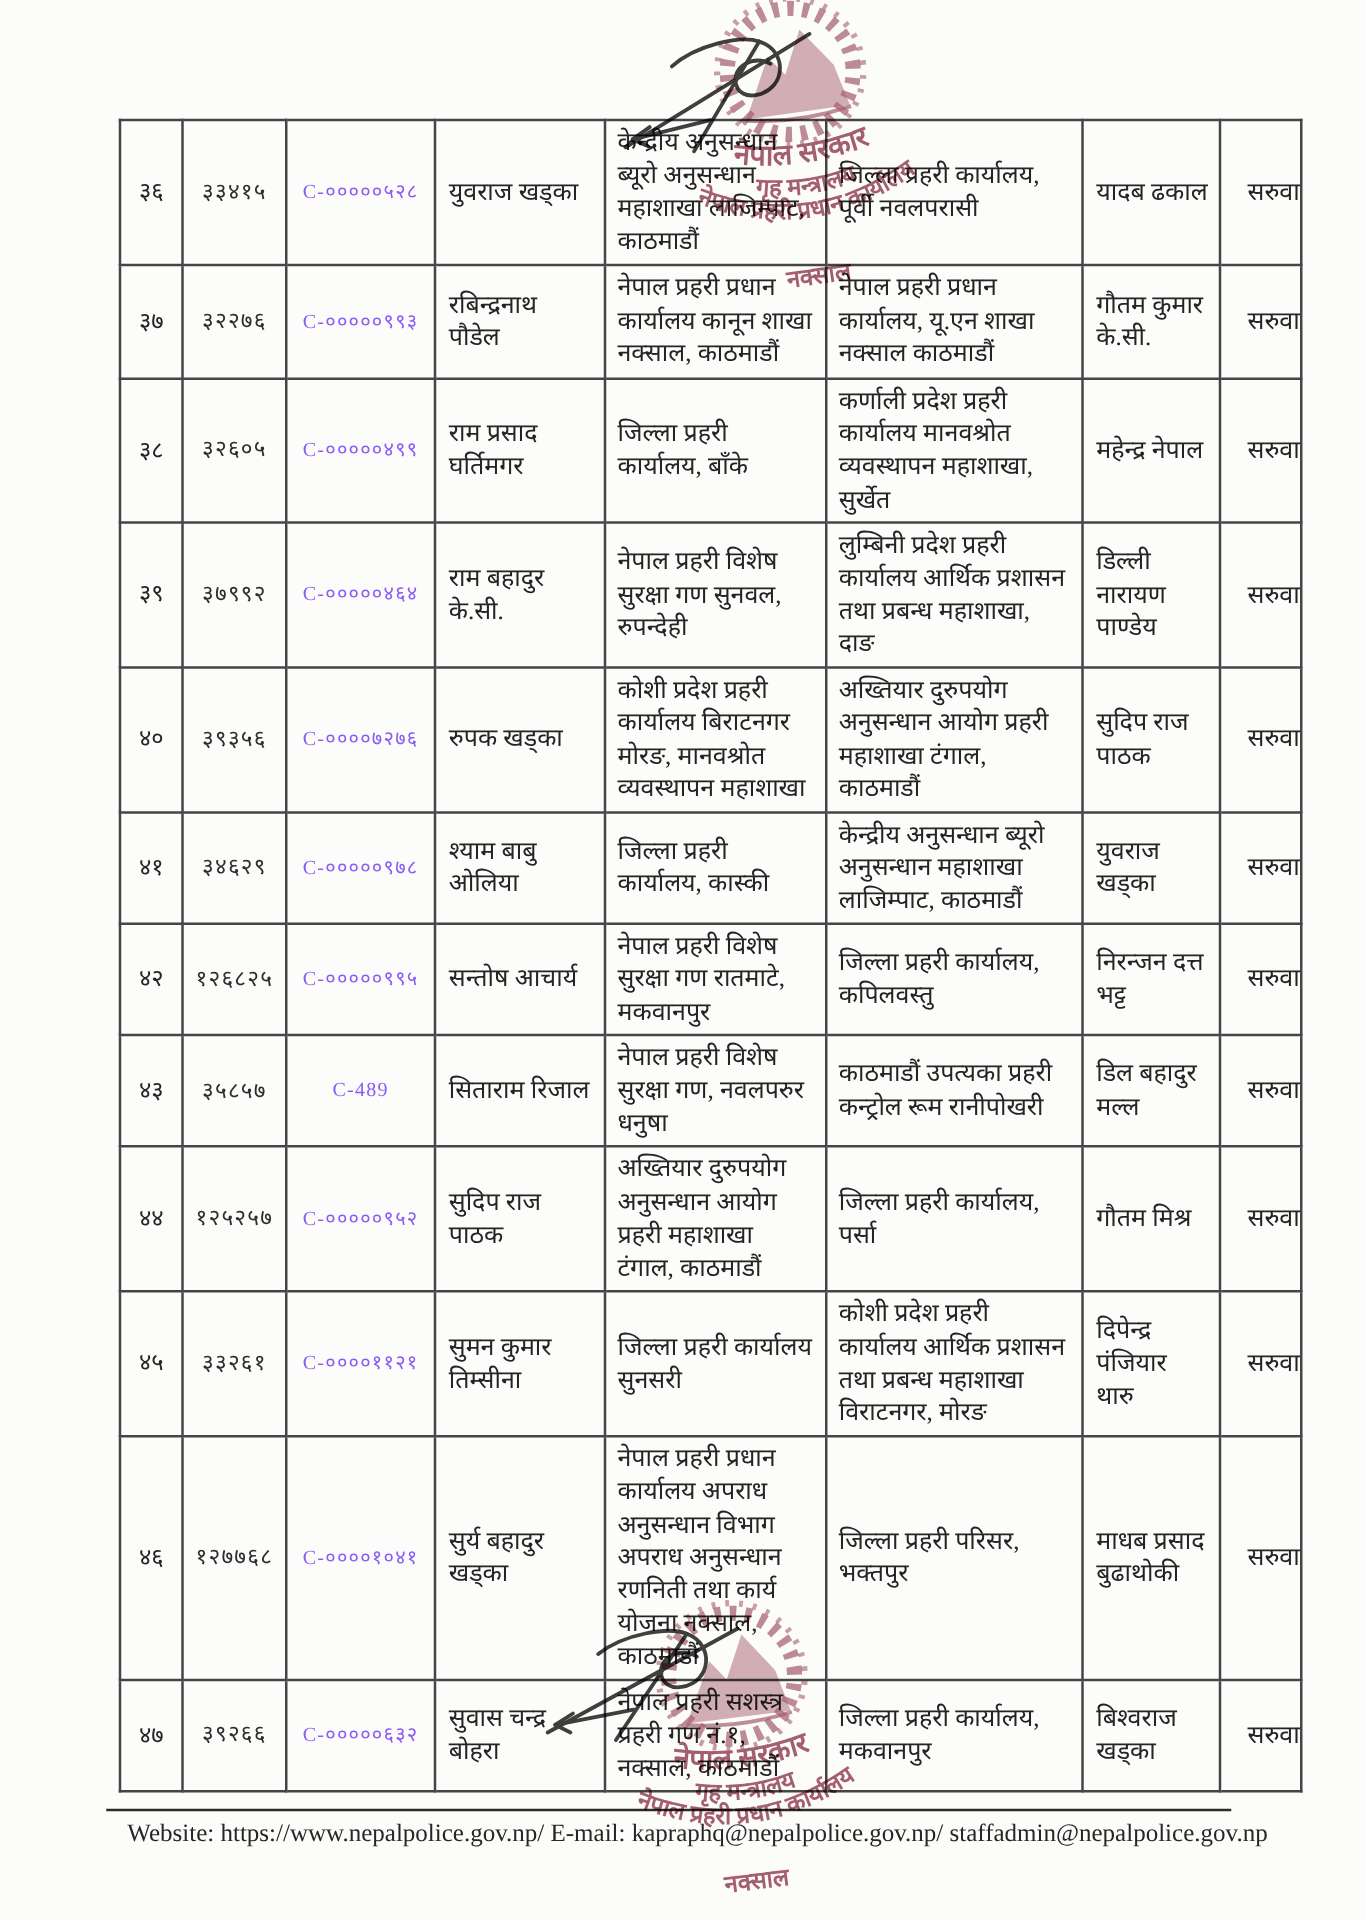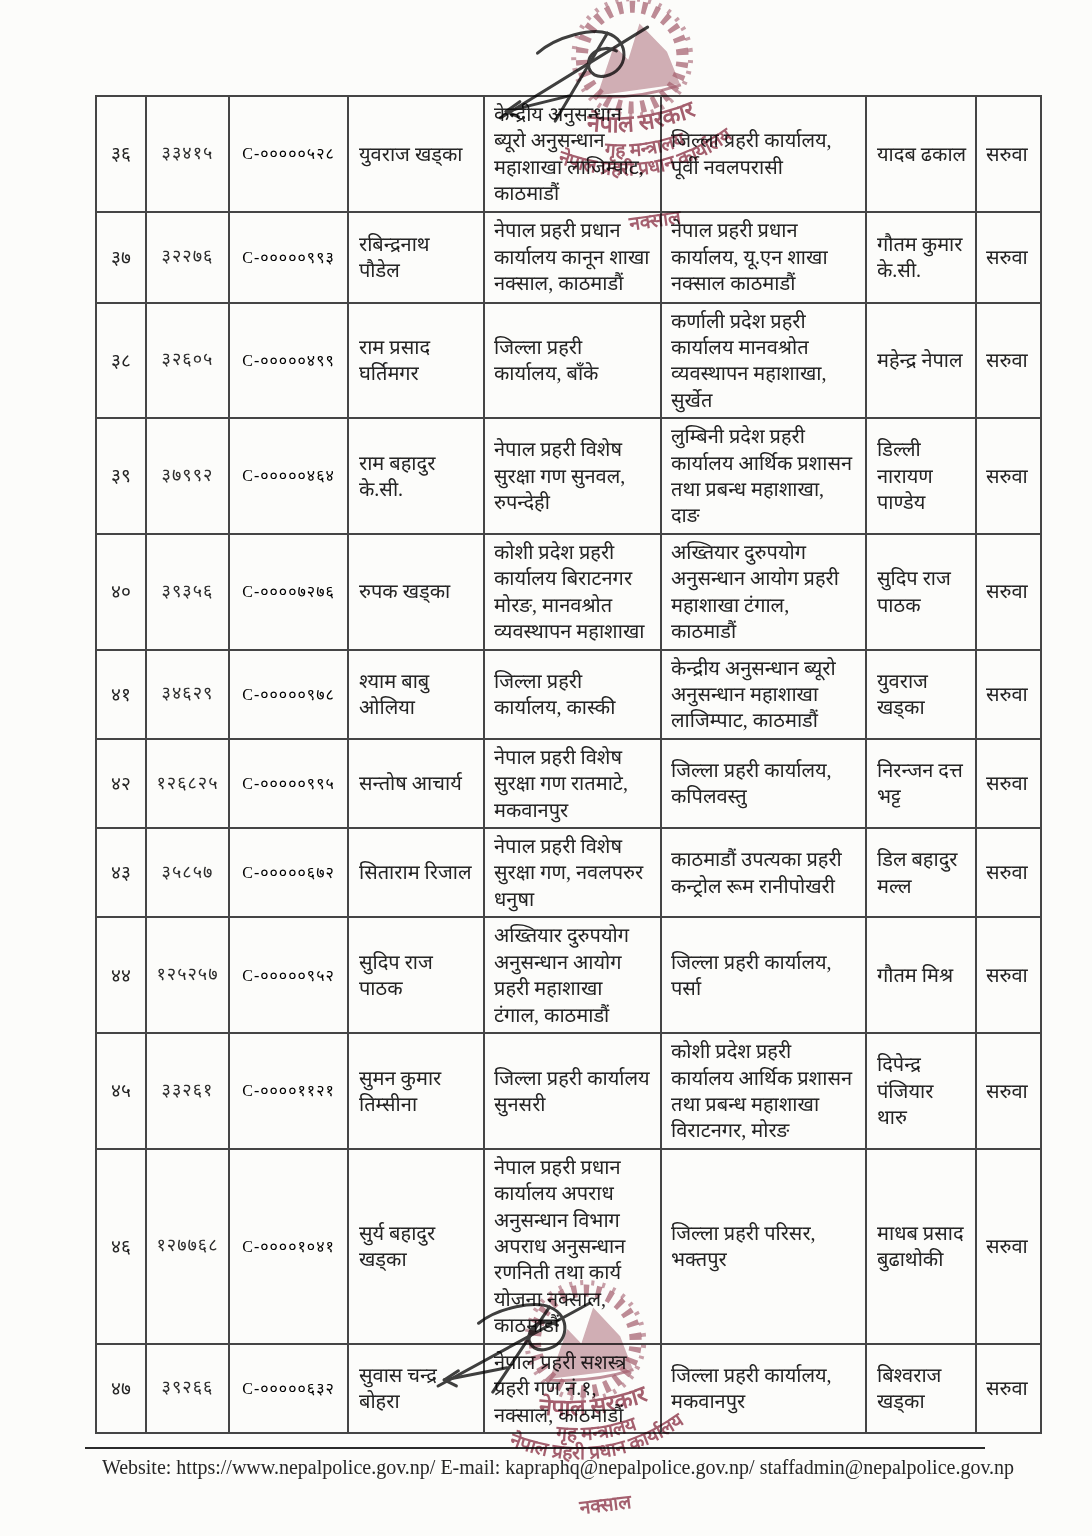--- a/index.html
+++ b/index.html
@@ -23,24 +23,24 @@
     border:2px solid #454545;
     vertical-align:middle;
     padding:4px 8px;
     font-size:20px;
     line-height:1.32;
     word-break:normal;
   }
   td.c{text-align:center;padding:4px 2px;}
   td.sn{font-size:19px;}
   td.num{font-size:18px;letter-spacing:1px;color:#2e2e2e;}
-  td.code{font-size:16px;letter-spacing:1px;color:#000000;margin-top:12px;}
+  td.code{font-size:16px;letter-spacing:1px;color:#8b5cf6;margin-top:12px;}
   td.nm{font-size:20px;padding-left:10px;}
   td.off{font-size:20px;padding-left:9px;}
-  td.rm{font-size:20px;padding-left:9px;}
+  td.rm{font-size:20px;padding-left:21px;}
   
   .stamp{
     position:absolute;width:286px;height:252px;
     z-index:5;pointer-events:none;
     mix-blend-mode:multiply;opacity:.88;
   }
   .stamp-top{left:498px;top:-6px;transform:rotate(-8deg);}
   .stamp-bottom{left:450px;top:1278px;transform:rotate(-7deg);}
   .wreath1{fill:none;stroke:#9a4a5c;stroke-width:12;stroke-dasharray:5 7;opacity:.72;}
   .wreath2{fill:none;stroke:#9a4a5c;stroke-width:5;stroke-dasharray:3 8;opacity:.6;}
@@ -153,21 +153,21 @@
         <td class="c code">C-०००००९९५</td>
         <td class="nm">सन्तोष आचार्य</td>
         <td class="off">नेपाल प्रहरी विशेष सुरक्षा गण रातमाटे, मकवानपुर</td>
         <td class="off">जिल्ला प्रहरी कार्यालय, कपिलवस्तु</td>
         <td class="nm">निरन्जन दत्त भट्ट</td>
         <td class="rm">सरुवा</td>
       </tr>
       <tr style="height:59px">
         <td class="c sn">४३</td>
         <td class="c num">३५८५७</td>
-        <td class="c code">C-०००००६७२</td>
+        <td class="c code">C-489</td>
         <td class="nm">सिताराम रिजाल</td>
         <td class="off">नेपाल प्रहरी विशेष सुरक्षा गण, नवलपरुर धनुषा</td>
         <td class="off">काठमाडौं उपत्यका प्रहरी कन्ट्रोल रूम रानीपोखरी</td>
         <td class="nm">डिल बहादुर मल्ल</td>
         <td class="rm">सरुवा</td>
       </tr>
       <tr style="height:116px">
         <td class="c sn">४४</td>
         <td class="c num">१२५२५७</td>
         <td class="c code">C-०००००९५२</td>

